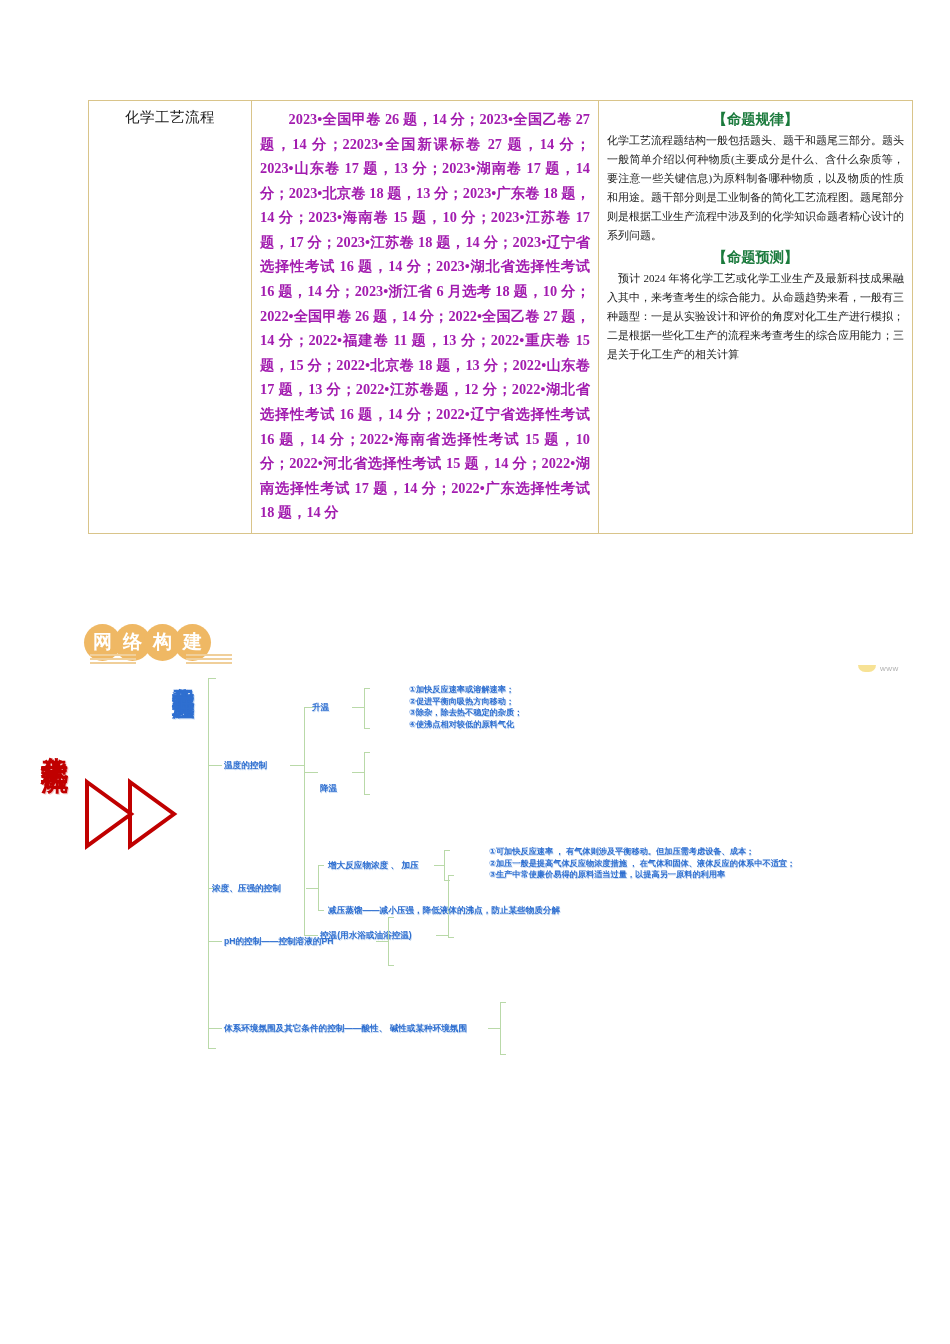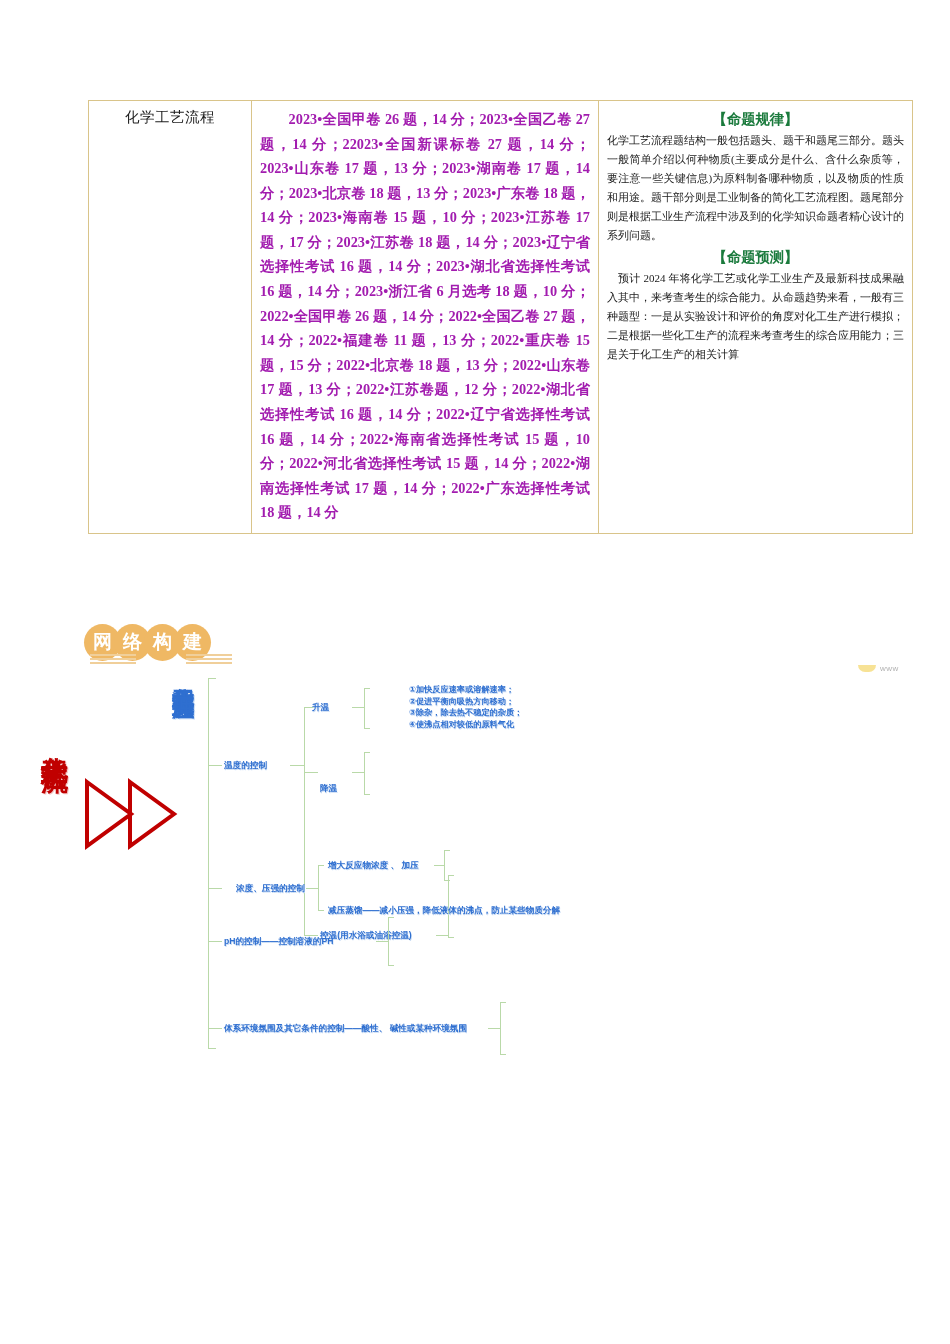--- a/index.html
+++ b/index.html
@@ -252,32 +252,37 @@
   <div class="hline" style="left:364px; top:134px; width:6px;"></div>
 
   <div class="hline" style="left:304px; top:275px; width:14px;"></div>
   <div class="mtext lvl2" style="left:320px; top:269px;">控温(用水浴或油浴控温)</div>
   <div class="hline" style="left:436px; top:275px; width:12px;"></div>
   <div class="vline" style="left:448px; top:215px; height:62px;"></div>
   <div class="hline" style="left:448px; top:215px; width:6px;"></div>
   <div class="hline" style="left:448px; top:277px; width:6px;"></div>
 
   <div class="hline" style="left:208px; top:228px; width:14px;"></div>
-  <div class="mtext lvl1" style="left:212px; top:222px;margin-left:24px;">浓度、压强的控制</div>
+  <div class="mtext lvl1" style="left:212px; top:222px;">浓度、压强的控制</div>
 
   <div class="hline" style="left:306px; top:228px; width:12px;"></div>
   <div class="vline" style="left:318px; top:205px; height:45px;"></div>
   <div class="hline" style="left:318px; top:205px; width:6px;"></div>
   <div class="hline" style="left:318px; top:250px; width:6px;"></div>
 
   <div class="mtext lvl2" style="left:328px; top:199px;">增大反应物浓度 、 加压</div>
   <div class="hline" style="left:434px; top:205px; width:10px;"></div>
   <div class="vline" style="left:444px; top:190px; height:30px;"></div>
   <div class="hline" style="left:444px; top:190px; width:6px;"></div>
   <div class="hline" style="left:444px; top:220px; width:6px;"></div>
+  <div class="mtext lvl3" style="left:452px; top:186px;">
+    <div>①可加快反应速率 ， 有气体则涉及平衡移动。但加压需考虑设备、成本；</div>
+    <div>②加压一般是提高气体反应物浓度措施 ， 在气体和固体、液体反应的体系中不适宜；</div>
+    <div>③生产中常使廉价易得的原料适当过量，以提高另一原料的利用率</div>
+  </div>
 
   <div class="mtext lvl2" style="left:328px; top:244px;">减压蒸馏——减小压强，降低液体的沸点，防止某些物质分解</div>
 
   <div class="hline" style="left:208px; top:281px; width:14px;"></div>
   <div class="mtext lvl1" style="left:224px; top:275px;">pH的控制——控制溶液的PH</div>
   <div class="hline" style="left:376px; top:281px; width:12px;"></div>
   <div class="vline" style="left:388px; top:257px; height:48px;"></div>
   <div class="hline" style="left:388px; top:257px; width:6px;"></div>
   <div class="hline" style="left:388px; top:305px; width:6px;"></div>
 

